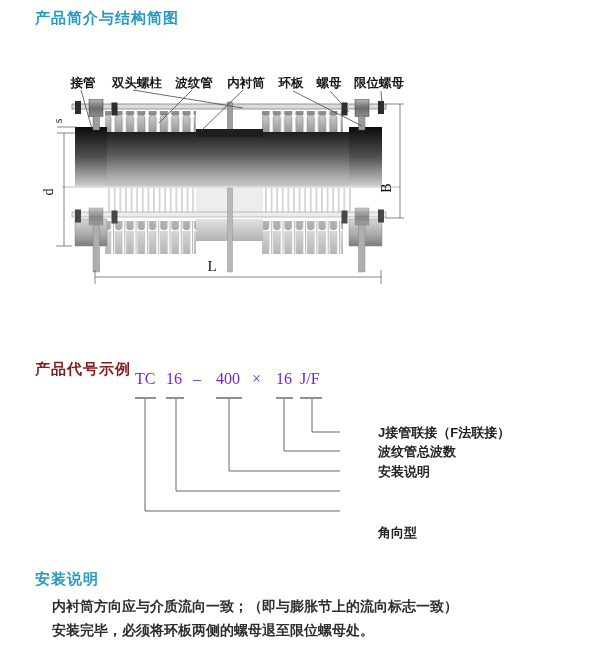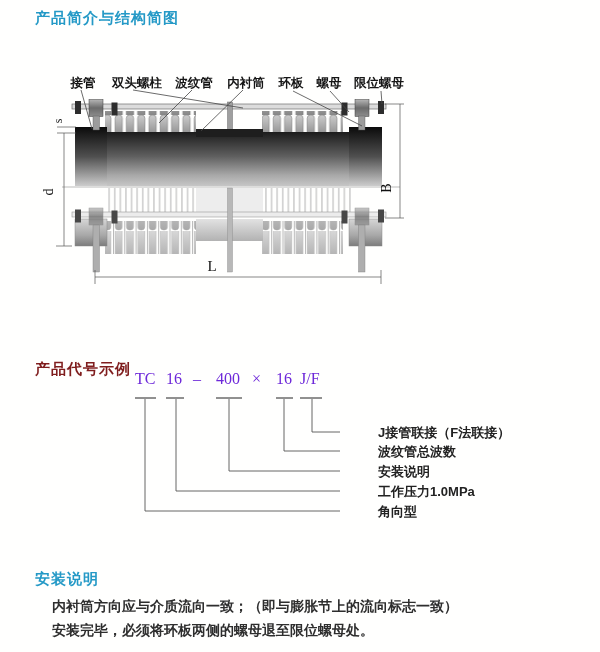--- a/index.html
+++ b/index.html
@@ -182,20 +182,19 @@
       <polyline points="176,399 176,491 340,491"></polyline>
       <polyline points="229,399 229,471 340,471"></polyline>
       <polyline points="284,399 284,451 340,451"></polyline>
       <polyline points="312,399 312,432 340,432"></polyline>
     </g>
   </svg>
 
   <div class="callout" style="top:424px">J接管联接（F法联接）</div>
   <div class="callout" style="top:443px">波纹管总波数</div>
   <div class="callout" style="top:463px">安装说明</div>
-  <div class="callout" style="top:483px">工作压力1.0MPa</div>
-  <div class="callout" style="top:503px">角向型</div>
+  <div class="callout" style="top:524px">角向型</div>
 
   <h2 class="sec-title" style="top: 564px; color: rgb(36, 153, 198); margin-top: 6px;">安装说明</h2>
   <div class="para-line" style="top:598px">内衬筒方向应与介质流向一致；（即与膨胀节上的流向标志一致）</div>
   <div class="para-line" style="top:622px">安装完毕，必须将环板两侧的螺母退至限位螺母处。</div>
 
 </div>
 
 </body></html>

